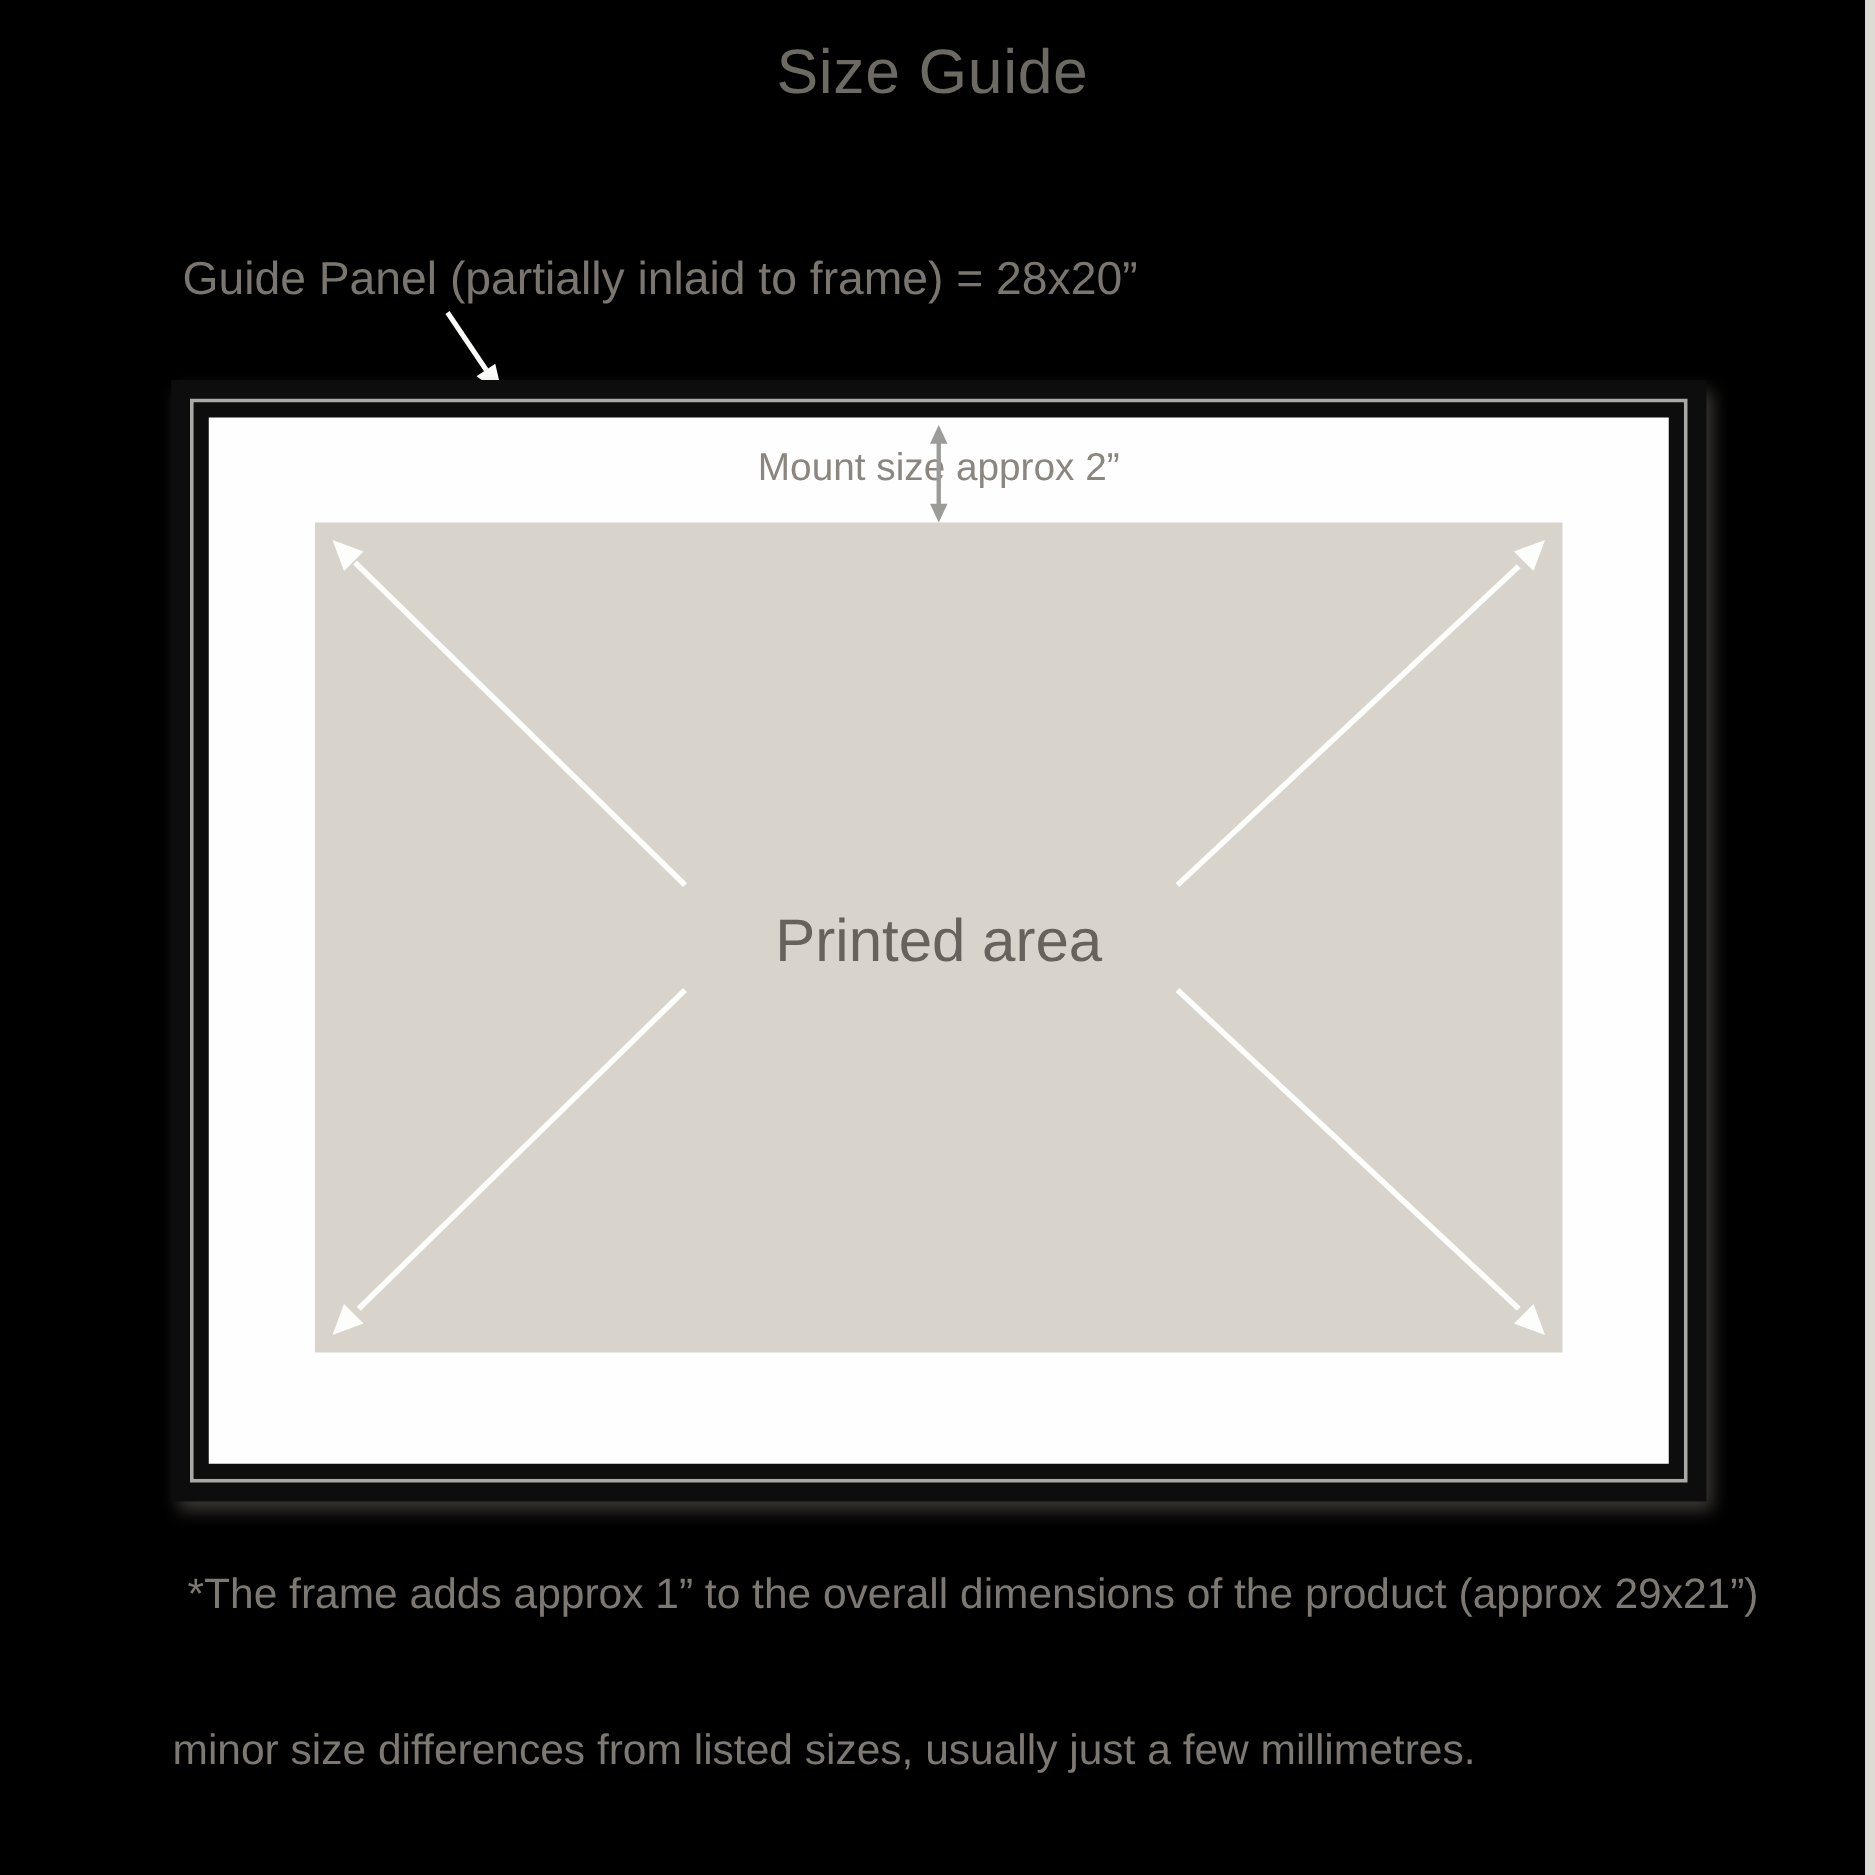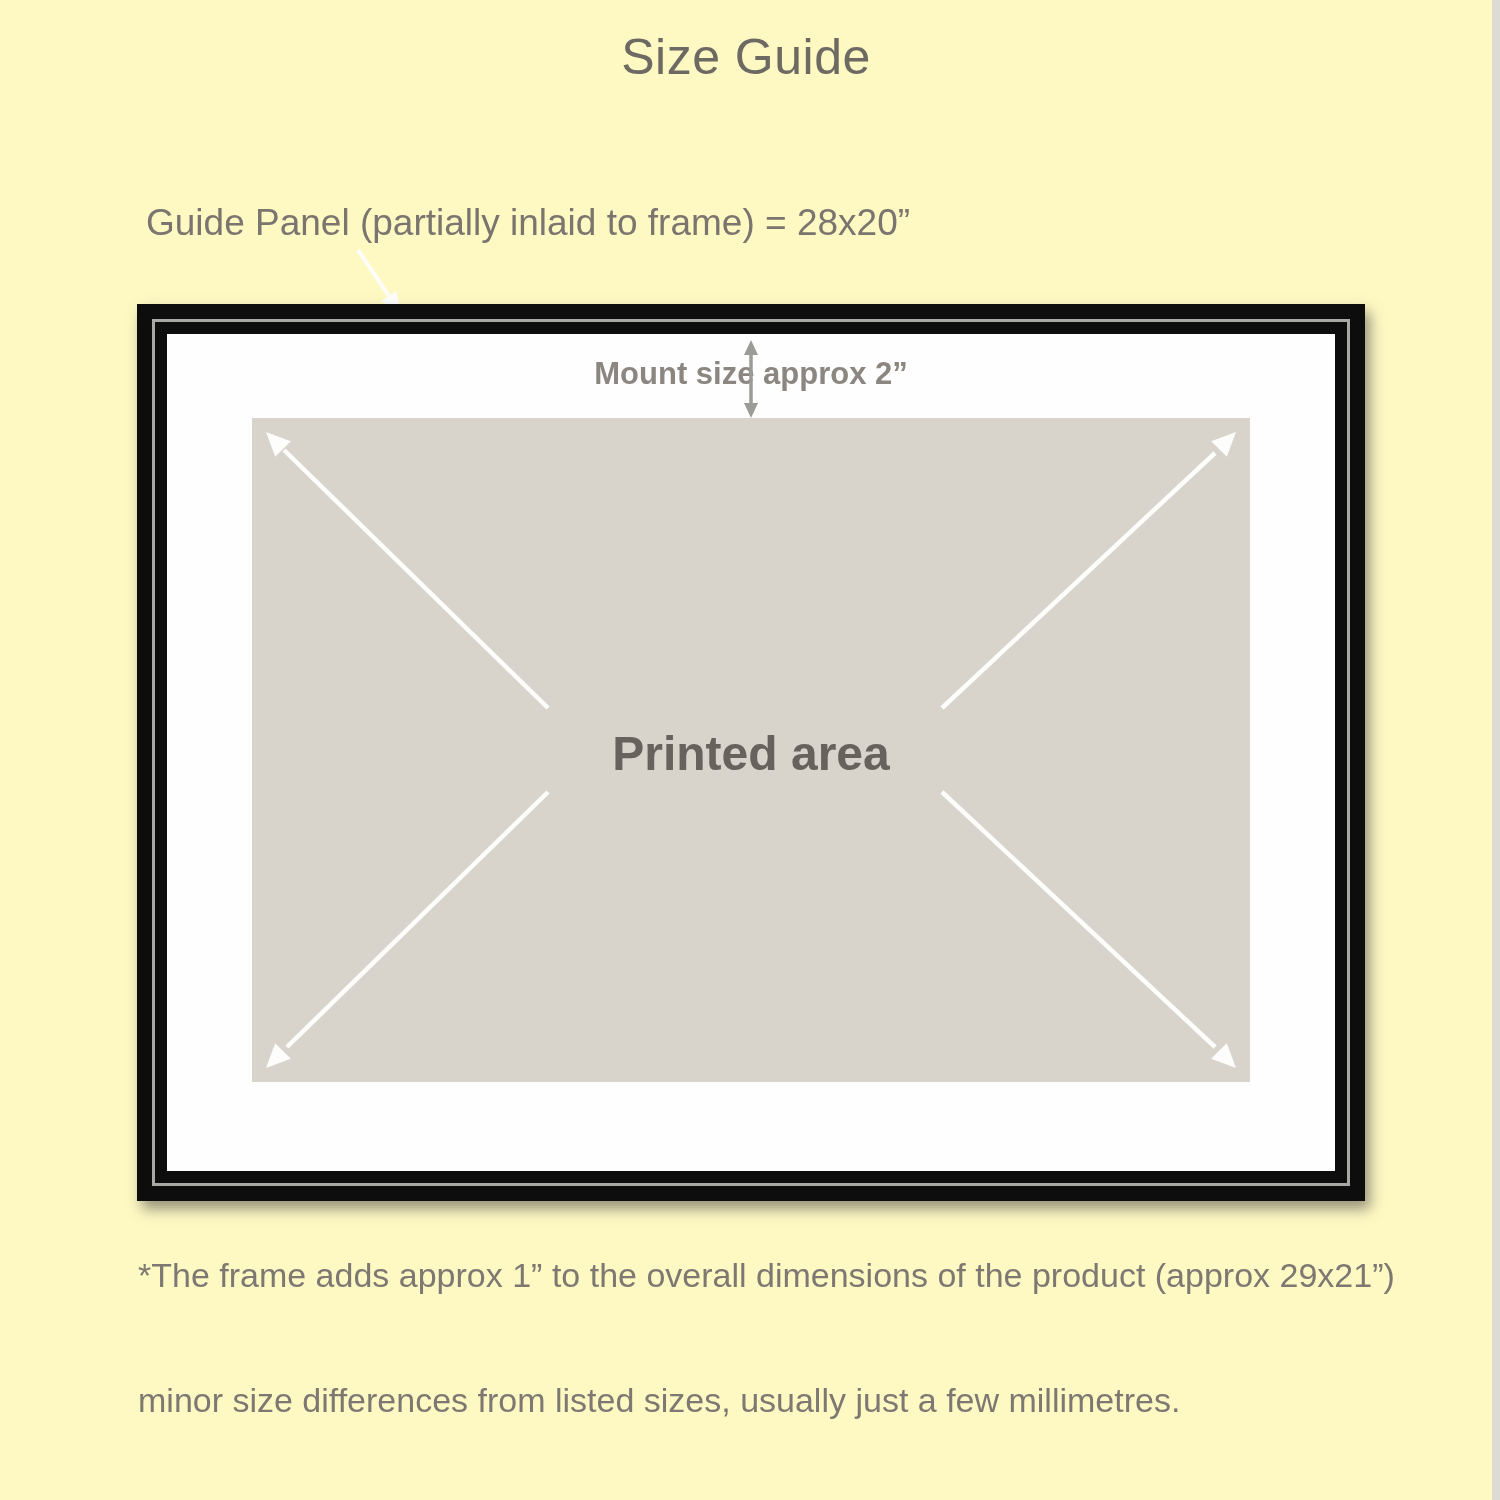--- a/index.html
+++ b/index.html
@@ -5,21 +5,21 @@
   html, body { margin: 0; padding: 0; }
   body {
     width: 1500px; height: 1500px;
     font-family: "Liberation Sans", sans-serif;
     background: #dedbd4;
     overflow: hidden;
   }
   #canvas {
     position: relative;
     width: 1492px; height: 1500px;
-    background: #fef9c3;
+    background: #000000;
   }
   .page-title {
     position: absolute;
     top: 28px; left: 0; width: 100%;
     text-align: center;
     font-size: 50px; font-weight: 400;
     color: #6d6963;
     letter-spacing: 0.5px;
     margin: 0;
   }
@@ -43,21 +43,20 @@
     width: 1228px; height: 897px;
     box-sizing: border-box;
     border: 15px solid #0d0d0d;
     background: #0d0d0d;
     box-shadow: 5px 8px 13px rgba(96, 91, 83, 0.65);
   }
   .frame-strip {
     width: 100%; height: 100%;
     box-sizing: border-box;
     border: 3px solid #a8a8a5;
-    font-weight: bold;
   }
   .frame-inner {
     width: 100%; height: 100%;
     box-sizing: border-box;
     border: 12px solid #0d0d0d;
   }
   .mount {
     position: relative;
     width: 100%; height: 100%;
     background: #fefefe;
@@ -93,21 +92,21 @@
   }
   .printed-label {
     position: relative;
     font-size: 48px;
     color: #67635c;
     padding-top: 6px;
   }
   
   .footnote-1 {
     position: absolute;
-    left: 138px; top: 1256px;
+    left: 150px; top: 1256px;
     width: 1320px;
     font-size: 34px;
     color: #7d7872;
   }
   .footnote-2 {
     position: absolute;
     left: 138px; top: 1378px;
     width: 1330px;
     font-size: 34px;
     line-height: 1.33;

